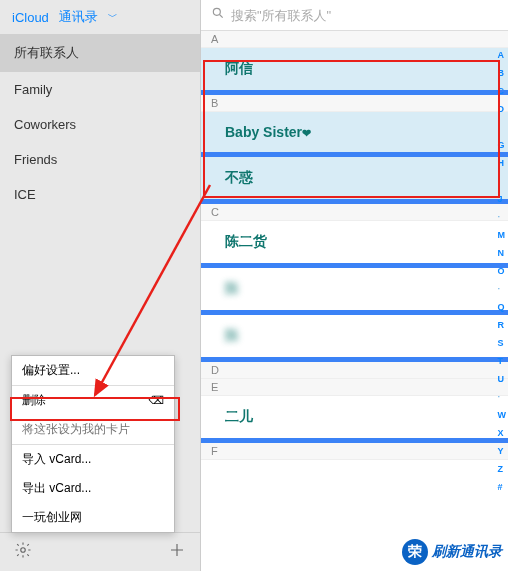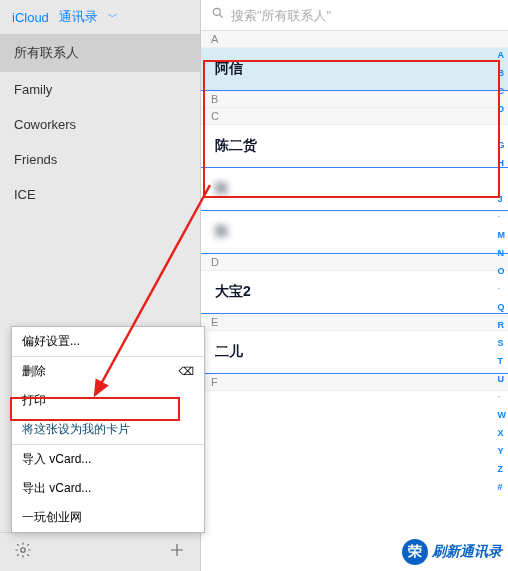--- a/index.html
+++ b/index.html
@@ -13,26 +13,26 @@
 .sb-fill{flex:1}
 .sb-foot{display:flex;justify-content:space-between;padding:8px 14px;border-top:1px solid #d0d0d0}
 .sb-foot svg{width:18px;height:18px;stroke:#666;fill:none}
 .main{flex:1;display:flex;flex-direction:column;position:relative}
 .searchbar{display:flex;align-items:center;padding:6px 10px;border-bottom:1px solid #ddd;gap:6px}
 .searchbar svg{width:14px;height:14px;stroke:#999;fill:none}
 .searchbar input{border:none;outline:none;font-size:13px;flex:1;background:transparent;color:#333}
 .searchbar input::placeholder{color:#aaa}
 .list{flex:1;overflow:hidden;position:relative}
 .section-h{background:#f7f7f7;padding:2px 10px;font-size:11px;color:#888;border-bottom:1px solid #eee}
-.row{padding:12px 14px;font-size:14px;font-weight:600;color:#0f172a;border-bottom:1px solid #3b82f6}
+.row{padding:12px 24px;font-size:14px;font-weight:600;color:#0f766e;border-bottom:5px solid #3b82f6}
 .row.sel{background:#d8ecf6}
 .index{position:absolute;right:2px;top:50px;display:flex;flex-direction:column;gap:8px;font-size:9px;color:#0a85ff;font-weight:600}
-.ctx{position:absolute;left:11px;bottom:38px;width:194px;background:#fff;border:1px solid #bbb;box-shadow:0 2px 8px rgba(0,0,0,.2);font-size:12px}
+.ctx{position:absolute;left:11px;bottom:38px;width:164px;background:#fff;border:1px solid #bbb;box-shadow:0 2px 8px rgba(0,0,0,.2);font-size:12px}
 .ctx-item{padding:6px 10px;cursor:pointer;display:flex;justify-content:space-between;align-items:center}
-.ctx-item.dis{color:#0c4a6e}
+.ctx-item.dis{color:#737373}
 .ctx-sep{height:1px;background:#ddd;margin:0}
 .hl-red{position:absolute;border:2px solid #e8201a;pointer-events:none}
 .arrow{position:absolute;pointer-events:none}
 .wm{position:absolute;right:6px;bottom:6px;display:flex;align-items:center;gap:4px;font-size:14px;font-weight:700;color:#0a62c4;font-style:italic}
 .wm .badge{width:26px;height:26px;background:#0a62c4;border-radius:50%;display:flex;align-items:center;justify-content:center;color:#fff;font-size:14px;font-style:normal}
 .blur{filter:blur(3px);opacity:.6}
 .tag{font-size:11px}
 </style>
 </head>
 <body>
@@ -74,26 +74,27 @@
             <circle cx="10" cy="10" r="6"></circle>
             <path d="M20 20l-5-5"></path>
           </svg>
       </span>
       <input placeholder="搜索&quot;所有联系人&quot;" style="">
     </div>
     <div class="list" id="contact-list">
         <div class="section-h">A</div>
         <div class="row sel"><span>阿信</span></div>
         <div class="section-h">B</div>
+        <div class="row sel"><span>Baby Sister</span><span class="tag">❤</span></div>
+        <div class="row sel"><span>不惑</span></div>
         <div class="section-h">C</div>
         <div class="row"><span>陈二货</span></div>
         <div class="row"><span class="blur">陈</span></div>
         <div class="row"><span class="blur">陈</span></div>
         <div class="section-h">D</div>
-        <div class="row"><span>大宝2</span></div>
         <div class="section-h">E</div>
         <div class="row"><span>二儿</span></div>
         <div class="section-h">F</div>
       </div>
     <div class="index" id="index-strip">
         <span>A</span>
         <span>B</span>
         <span>C</span>
         <span>D</span>
         <span style="color: rgb(122, 184, 232);">·</span>
@@ -123,23 +124,20 @@
 
 <div class="ctx" id="ctx">
     <div class="ctx-item">
       <span>偏好设置...</span>
     </div>
     <div class="ctx-sep"></div>
     <div class="ctx-item">
       <span>删除</span>
       <span style="font-size: 11px;">⌫</span>
     </div>
-    <div class="ctx-item">
-      <span>打印</span>
-    </div>
     <div class="ctx-item dis">
       <span>将这张设为我的卡片</span>
     </div>
     <div class="ctx-sep"></div>
     <div class="ctx-item">
       <span>导入 vCard...</span>
     </div>
     <div class="ctx-item">
       <span>导出 vCard...</span>
     </div>

